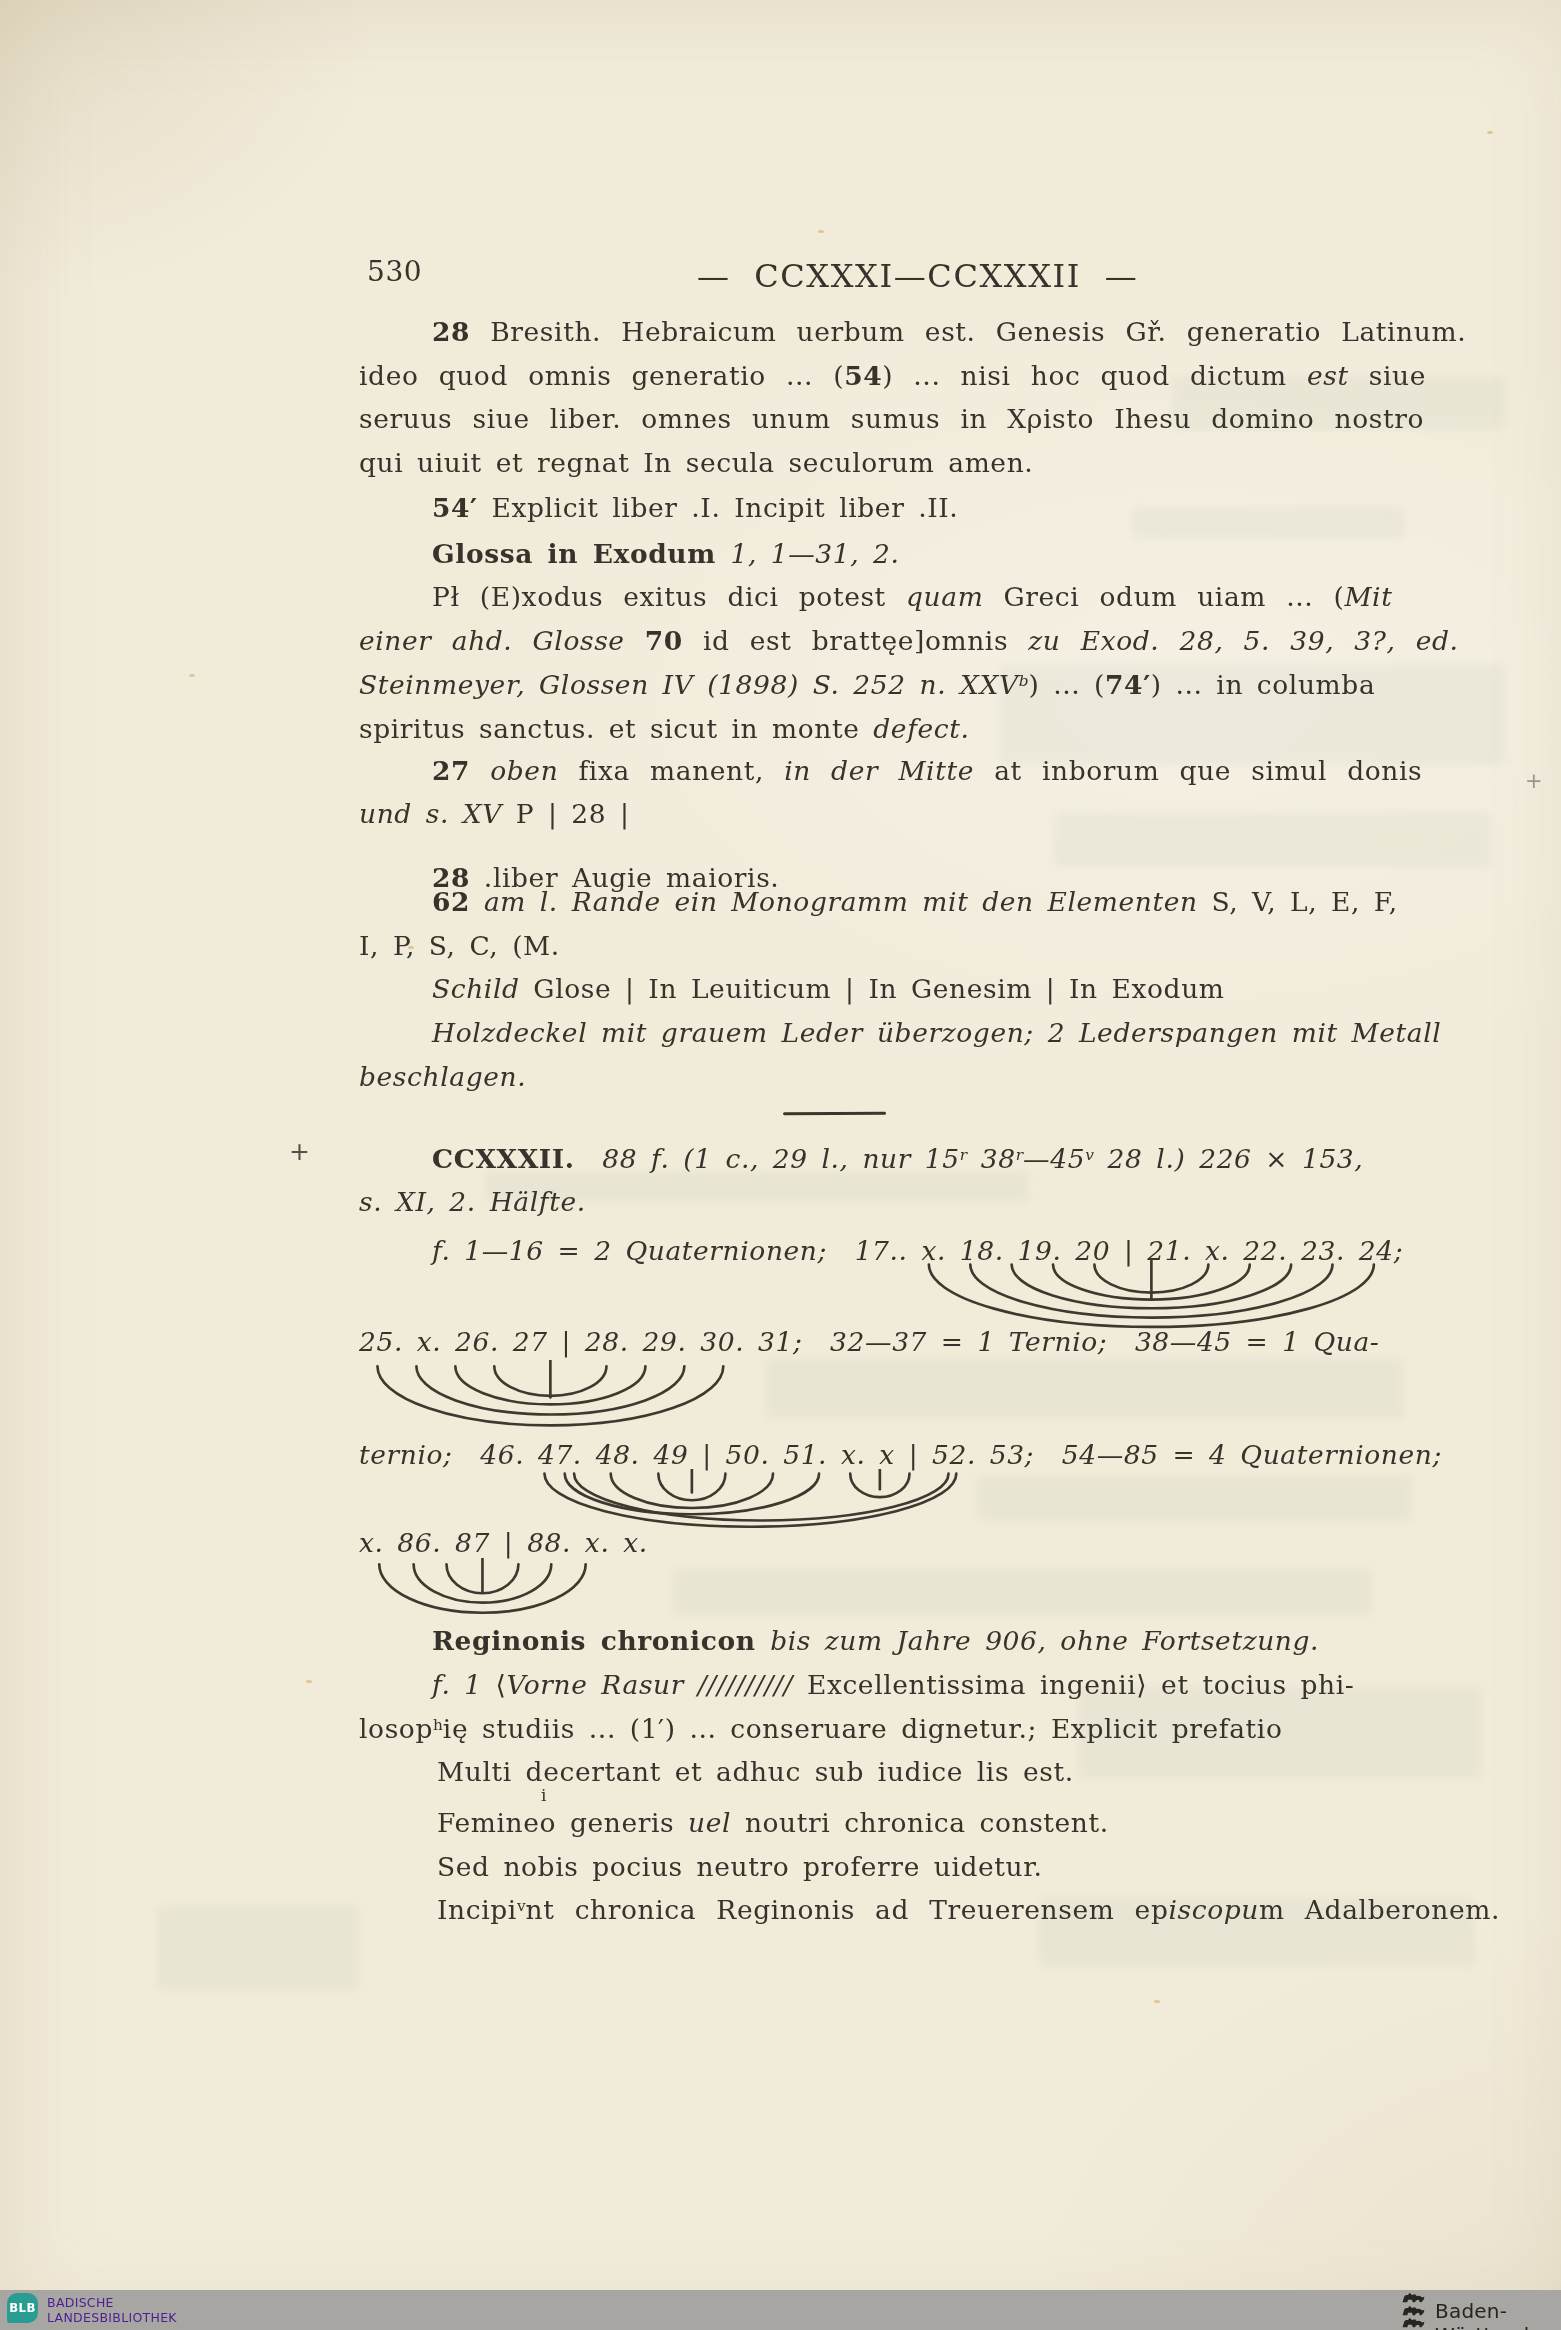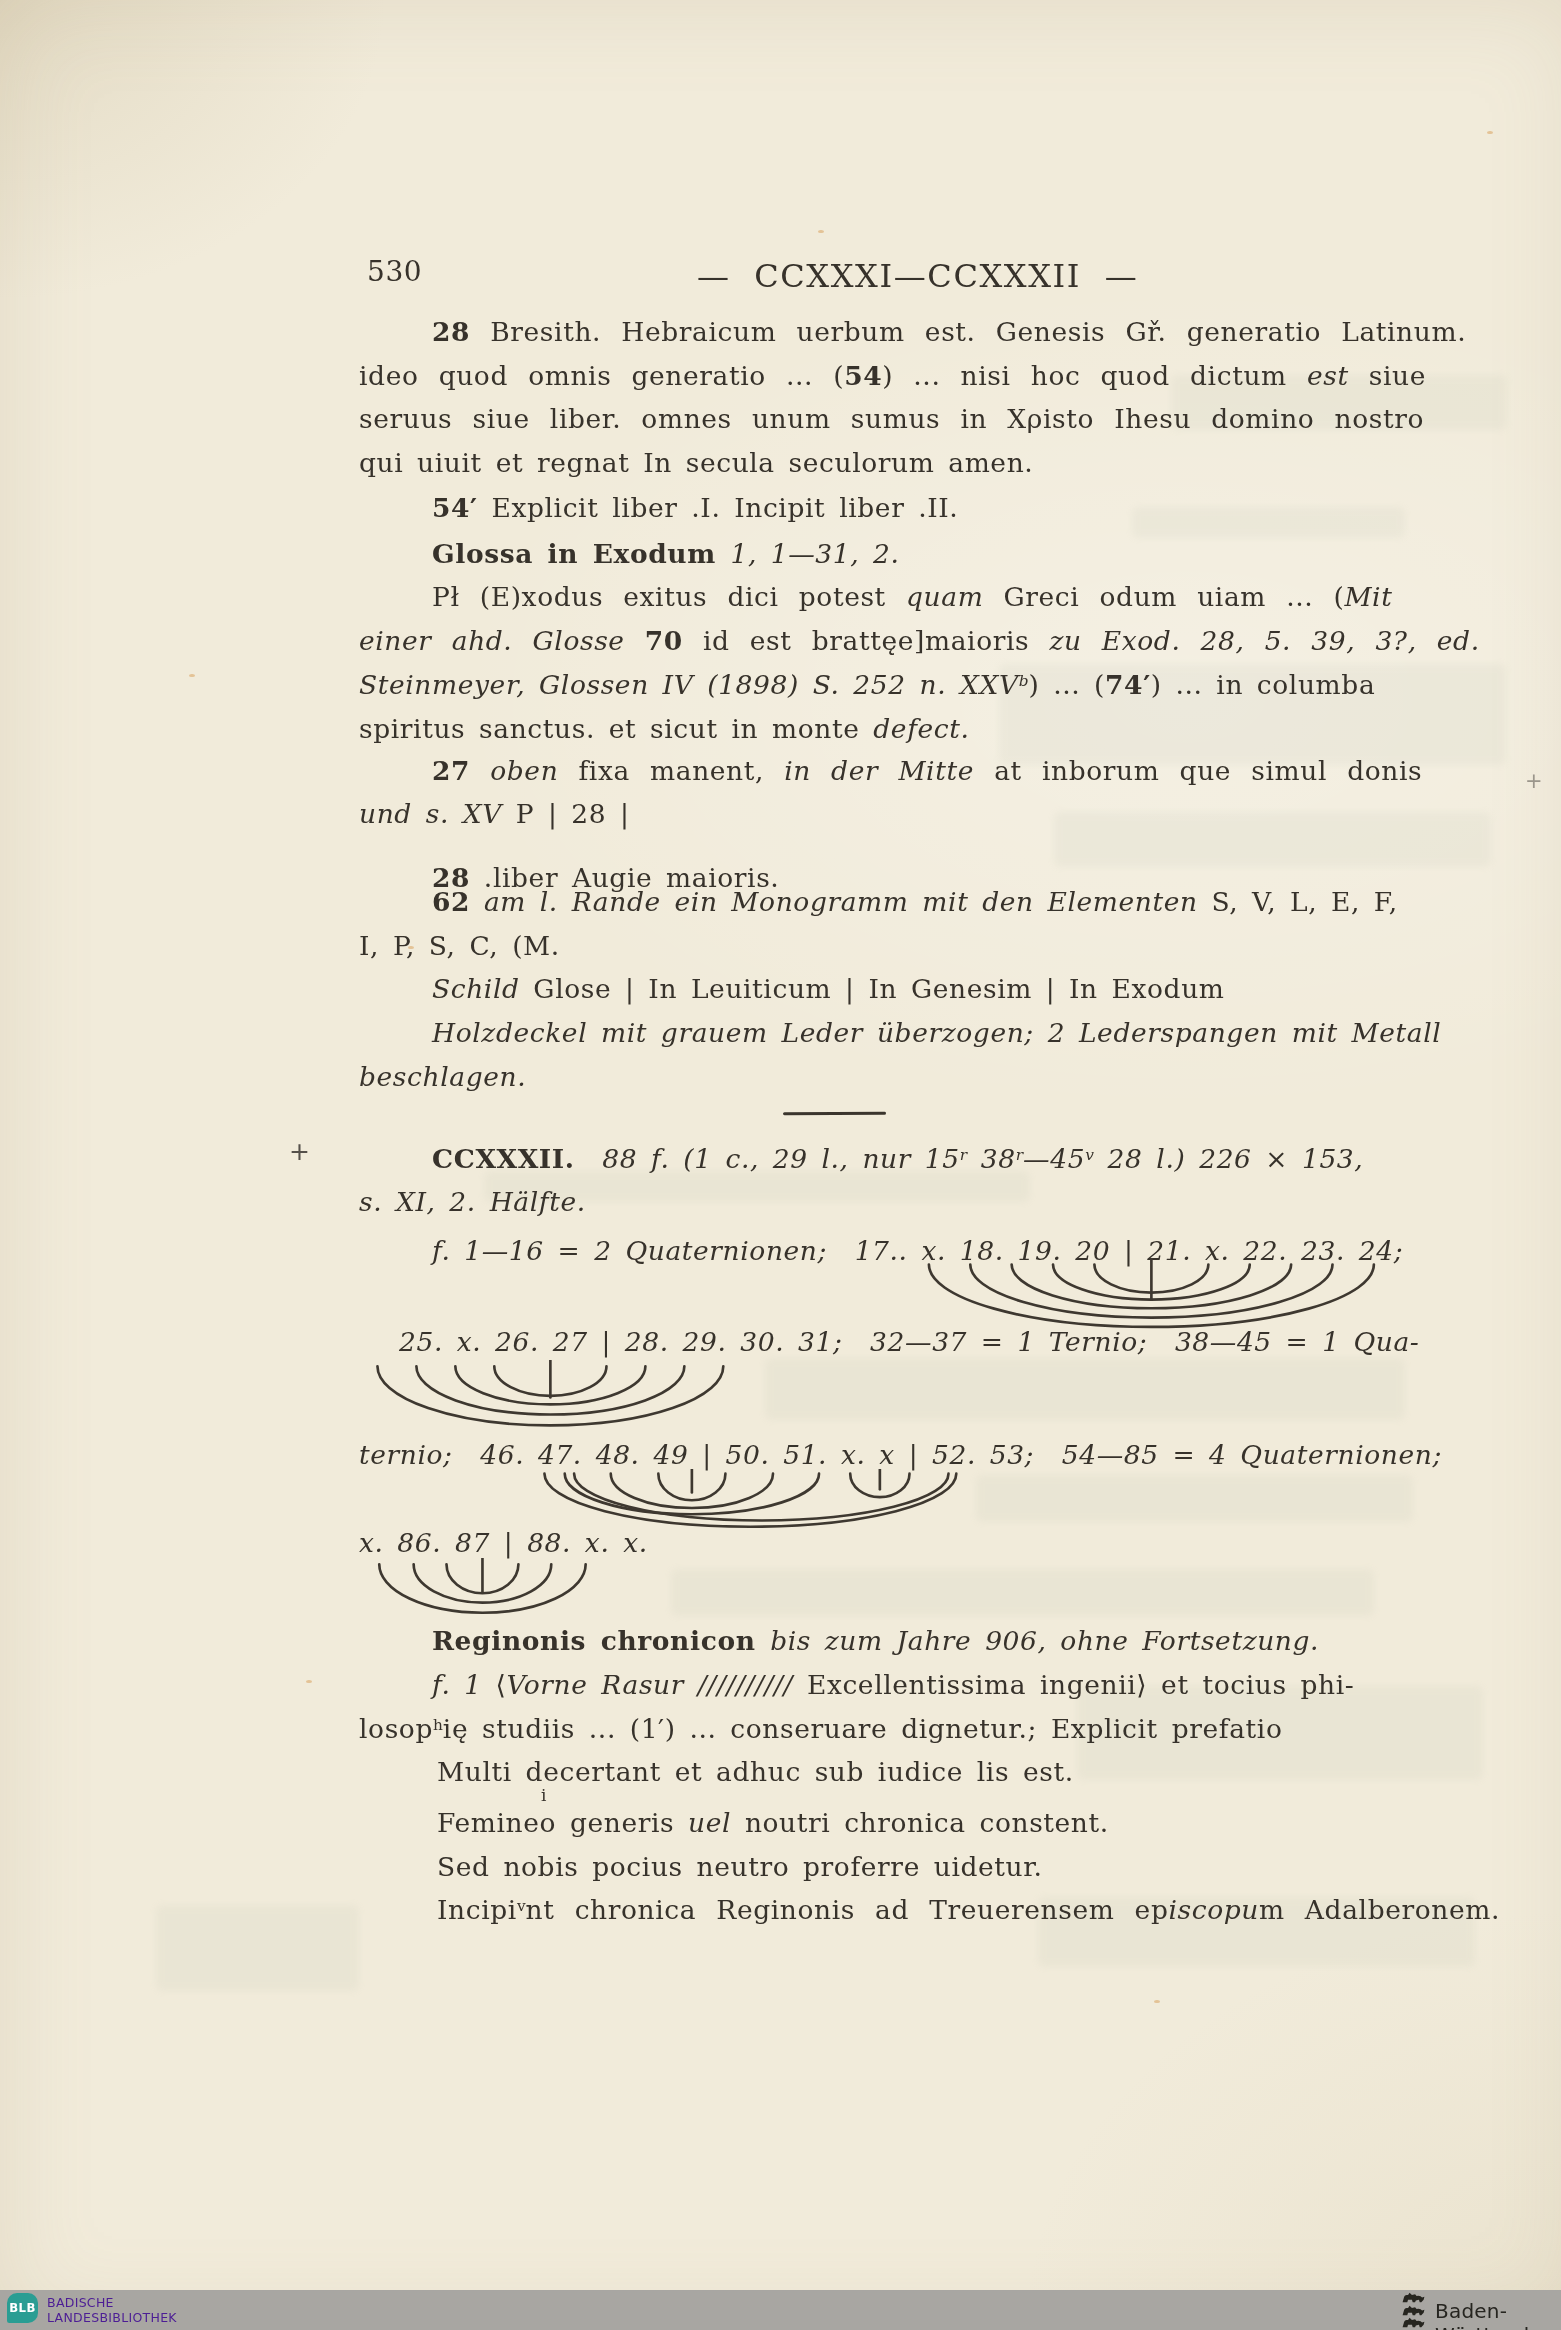--- a/index.html
+++ b/index.html
@@ -86,21 +86,21 @@
   <div class="line" style="left:367px;top:256px;font-size:28px;"><span class="seg r">530</span></div>
   <div class="line hdr" style="left:697px;top:259px;font-size:32px;"><span class="seg r">—  CCXXXI—CCXXXII  —</span></div>
 
   <div class="line w2" style="left:432px;top:317px;"><span class="seg b">28</span><span class="seg r"> Bresith. Hebraicum uerbum est. Genesis Gř. generatio Latinum.</span></div>
   <div class="line w2" style="left:359px;top:361px;"><span class="seg r">ideo quod omnis generatio ... (</span><span class="seg b">54</span><span class="seg r">) ... nisi hoc quod dictum </span><span class="seg i">est</span><span class="seg r"> siue</span></div>
   <div class="line w2" style="left:359px;top:404px;"><span class="seg r">seruus siue liber. omnes unum sumus in Xρisto Ihesu domino nostro</span></div>
   <div class="line w1" style="left:359px;top:448px;"><span class="seg r">qui uiuit et regnat In secula seculorum amen.</span></div>
   <div class="line w1" style="left:432px;top:493px;"><span class="seg b">54′</span><span class="seg r"> Explicit liber .I. Incipit liber .II.</span></div>
   <div class="line w1" style="left:432px;top:539px;"><span class="seg b">Glossa in Exodum </span><span class="seg i">1, 1—31, 2.</span></div>
   <div class="line w2" style="left:432px;top:582px;"><span class="seg r">Pł (E)xodus exitus dici potest </span><span class="seg i">quam</span><span class="seg r"> Greci odum uiam ... (</span><span class="seg i">Mit</span></div>
-  <div class="line w2" style="left:359px;top:626px;"><span class="seg i">einer ahd. Glosse </span><span class="seg b">70</span><span class="seg r"> id est brattęe]maioris </span><span class="seg i">zu Exod. 28, 5. 39, 3?, ed.</span></div>
+  <div class="line w2" style="left:359px;top:626px;"><span class="seg i">einer ahd. Glosse </span><span class="seg b">70</span><span class="seg r"> id est brattęe]omnis </span><span class="seg i">zu Exod. 28, 5. 39, 3?, ed.</span></div>
   <div class="line w1" style="left:359px;top:670px;"><span class="seg i">Steinmeyer, Glossen IV (1898) S. 252 n. XXV</span><span class="seg isup">b</span><span class="seg r">) ... (</span><span class="seg b">74′</span><span class="seg r">) ... in columba</span></div>
   <div class="line w1" style="left:359px;top:714px;"><span class="seg r">spiritus sanctus. et sicut in monte </span><span class="seg i">defect.</span></div>
   <div class="line w2" style="left:432px;top:756px;"><span class="seg b">27</span><span class="seg r"> </span><span class="seg i">oben</span><span class="seg r"> fixa manent, </span><span class="seg i">in der Mitte</span><span class="seg r"> at inborum que simul donis</span></div>
   <div class="line w1" style="left:359px;top:799px;"><span class="seg i">und s. XV</span><span class="seg r"> P | 28 |</span></div>
   <div class="line w1" style="left:432px;top:843px;margin-top:20px;"><span class="seg b">28</span><span class="seg r"> .liber Augie maioris.</span></div>
   <div class="line w1" style="left:432px;top:887px;"><span class="seg b">62</span><span class="seg r"> </span><span class="seg i">am l. Rande ein Monogramm mit den Elementen</span><span class="seg r"> S, V, L, E, F,</span></div>
   <div class="line w1" style="left:359px;top:931px;"><span class="seg r">I, P, S, C, (M.</span></div>
   <div class="line w1" style="left:432px;top:974px;"><span class="seg i">Schild</span><span class="seg r"> Glose | In Leuiticum | In Genesim | In Exodum</span></div>
   <div class="line w1" style="left:432px;top:1018px;"><span class="seg i">Holzdeckel mit grauem Leder überzogen; 2 Lederspangen mit Metall</span></div>
   <div class="line w1" style="left:359px;top:1062px;"><span class="seg i">beschlagen.</span></div>
@@ -116,21 +116,21 @@
   <div class="line w1" style="left:432px;top:1236px;"><span class="seg i">f. 1—16 = 2 Quaternionen;  17.. x. 18. 19. 20 | 21. x. 22. 23. 24;</span></div>
   <svg class="quire" style="left:925px;top:1258px;" width="484" height="77" viewBox="0 0 620 98">
     <line x1="290" y1="0" x2="290" y2="52"></line>
     <path d="M 5 8 A 285 80 0 0 0 575 8"></path>
     <path d="M 58 8 A 232 68 0 0 0 522 8"></path>
     <path d="M 111 8 A 179 56 0 0 0 469 8"></path>
     <path d="M 164 8 A 126 45 0 0 0 416 8"></path>
     <path d="M 217 8 A 73 36 0 0 0 363 8"></path>
   </svg>
 
-  <div class="line w1" style="left:359px;top:1327px;margin-left:40px;"><span class="seg i">25. x. 26. 27 | 28. 29. 30. 31;  32—37 = 1 Ternio;  38—45 = 1 Qua-</span></div>
+  <div class="line w1" style="left:359px;top:1327px;"><span class="seg i">25. x. 26. 27 | 28. 29. 30. 31;  32—37 = 1 Ternio;  38—45 = 1 Qua-</span></div>
   <svg class="quire" style="left:373px;top:1360px;" width="375" height="74" viewBox="0 0 480 95">
     <line x1="227" y1="0" x2="227" y2="48"></line>
     <path d="M 5 8 A 222 76 0 0 0 449 8"></path>
     <path d="M 55 8 A 172 62 0 0 0 399 8"></path>
     <path d="M 105 8 A 122 49 0 0 0 349 8"></path>
     <path d="M 155 8 A 72 38 0 0 0 299 8"></path>
   </svg>
 
   <div class="line w1" style="left:359px;top:1440px;"><span class="seg i">ternio;  46. 47. 48. 49 | 50. 51. x. x | 52. 53;  54—85 = 4 Quaternionen;</span></div>
   <svg class="quire" style="left:500px;top:1469px;" width="468" height="64" viewBox="0 0 600 82">

